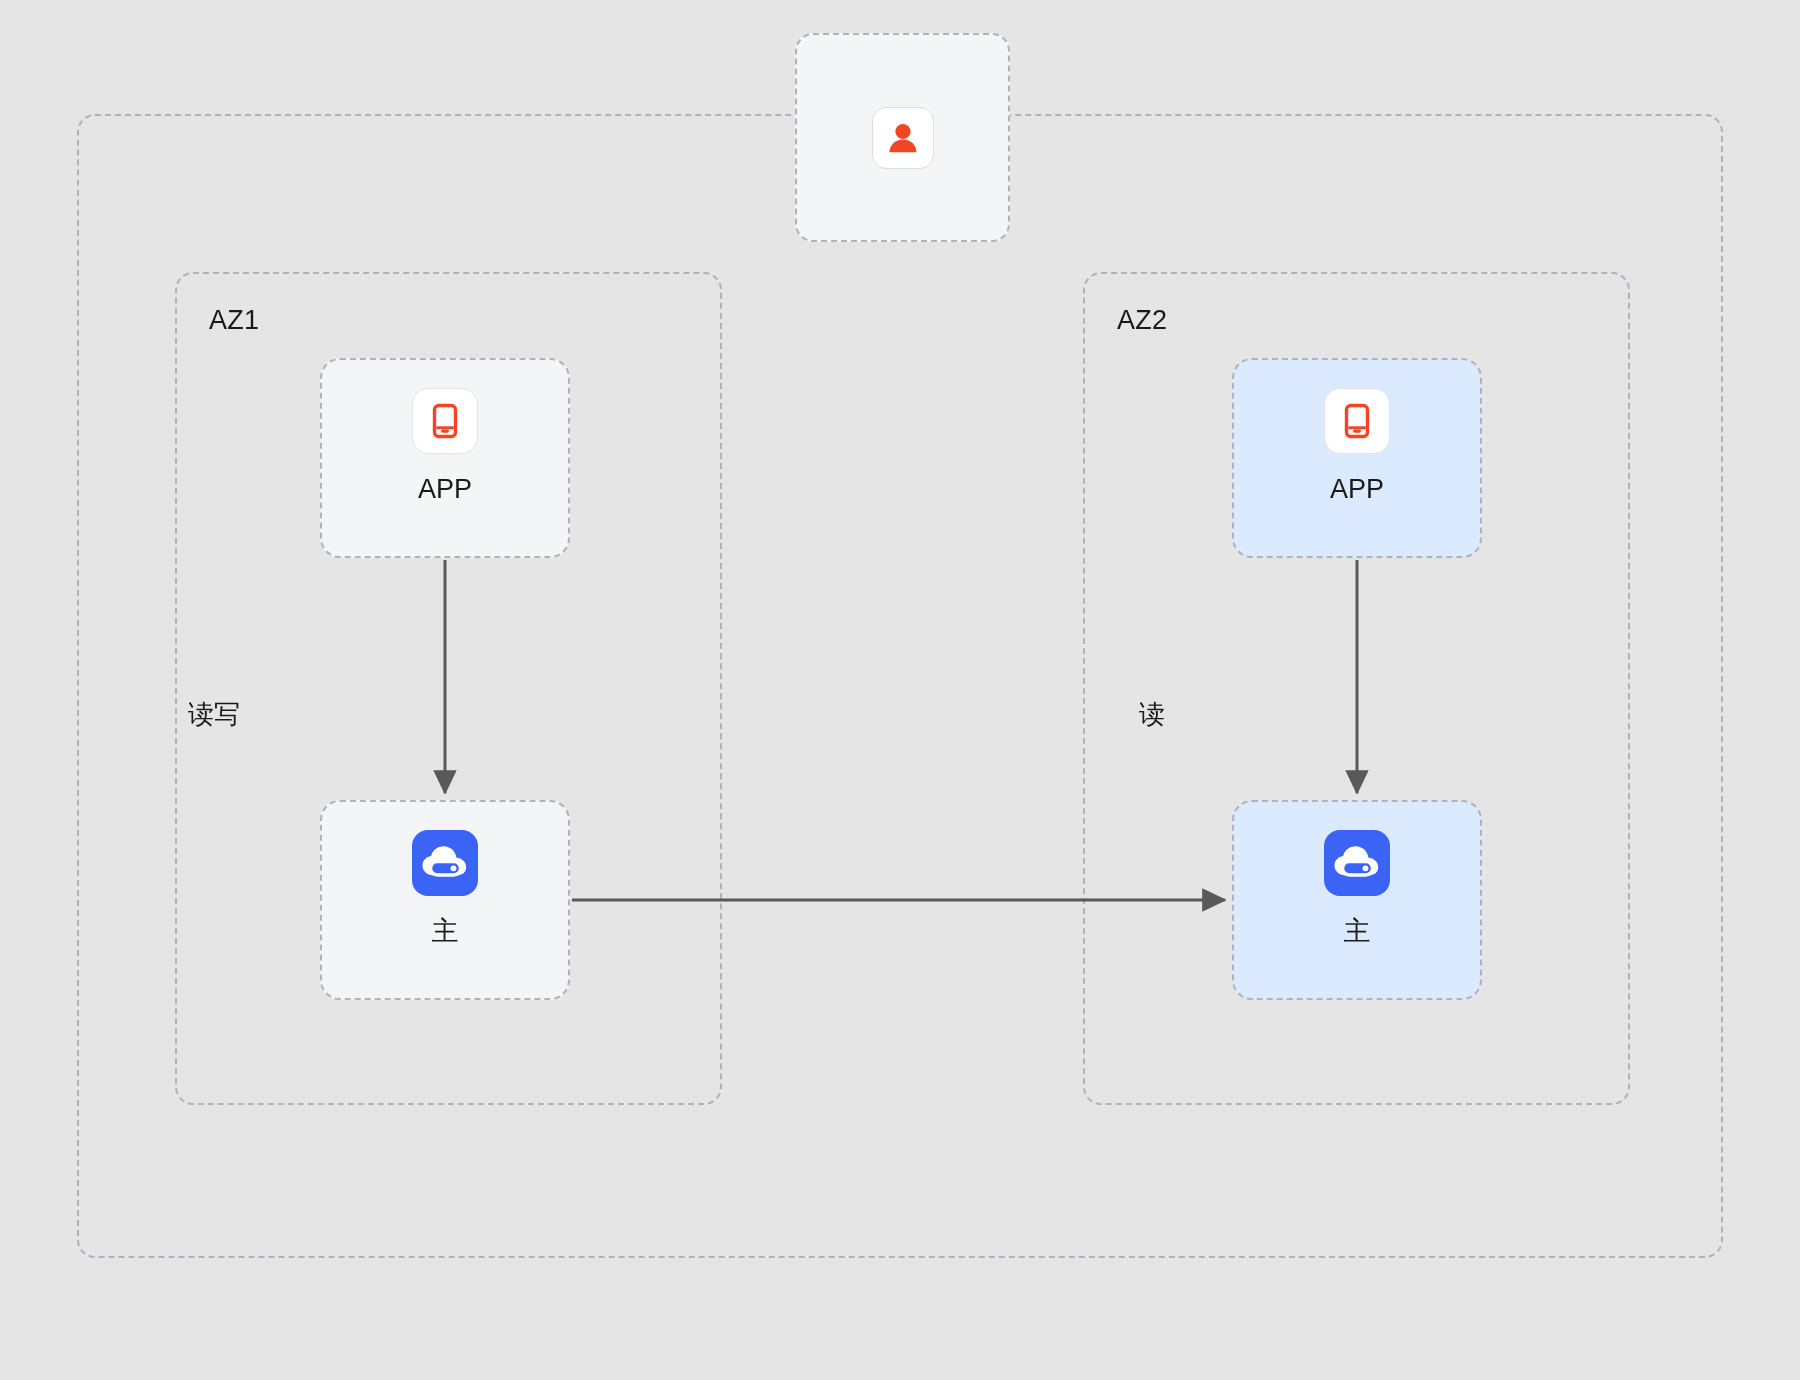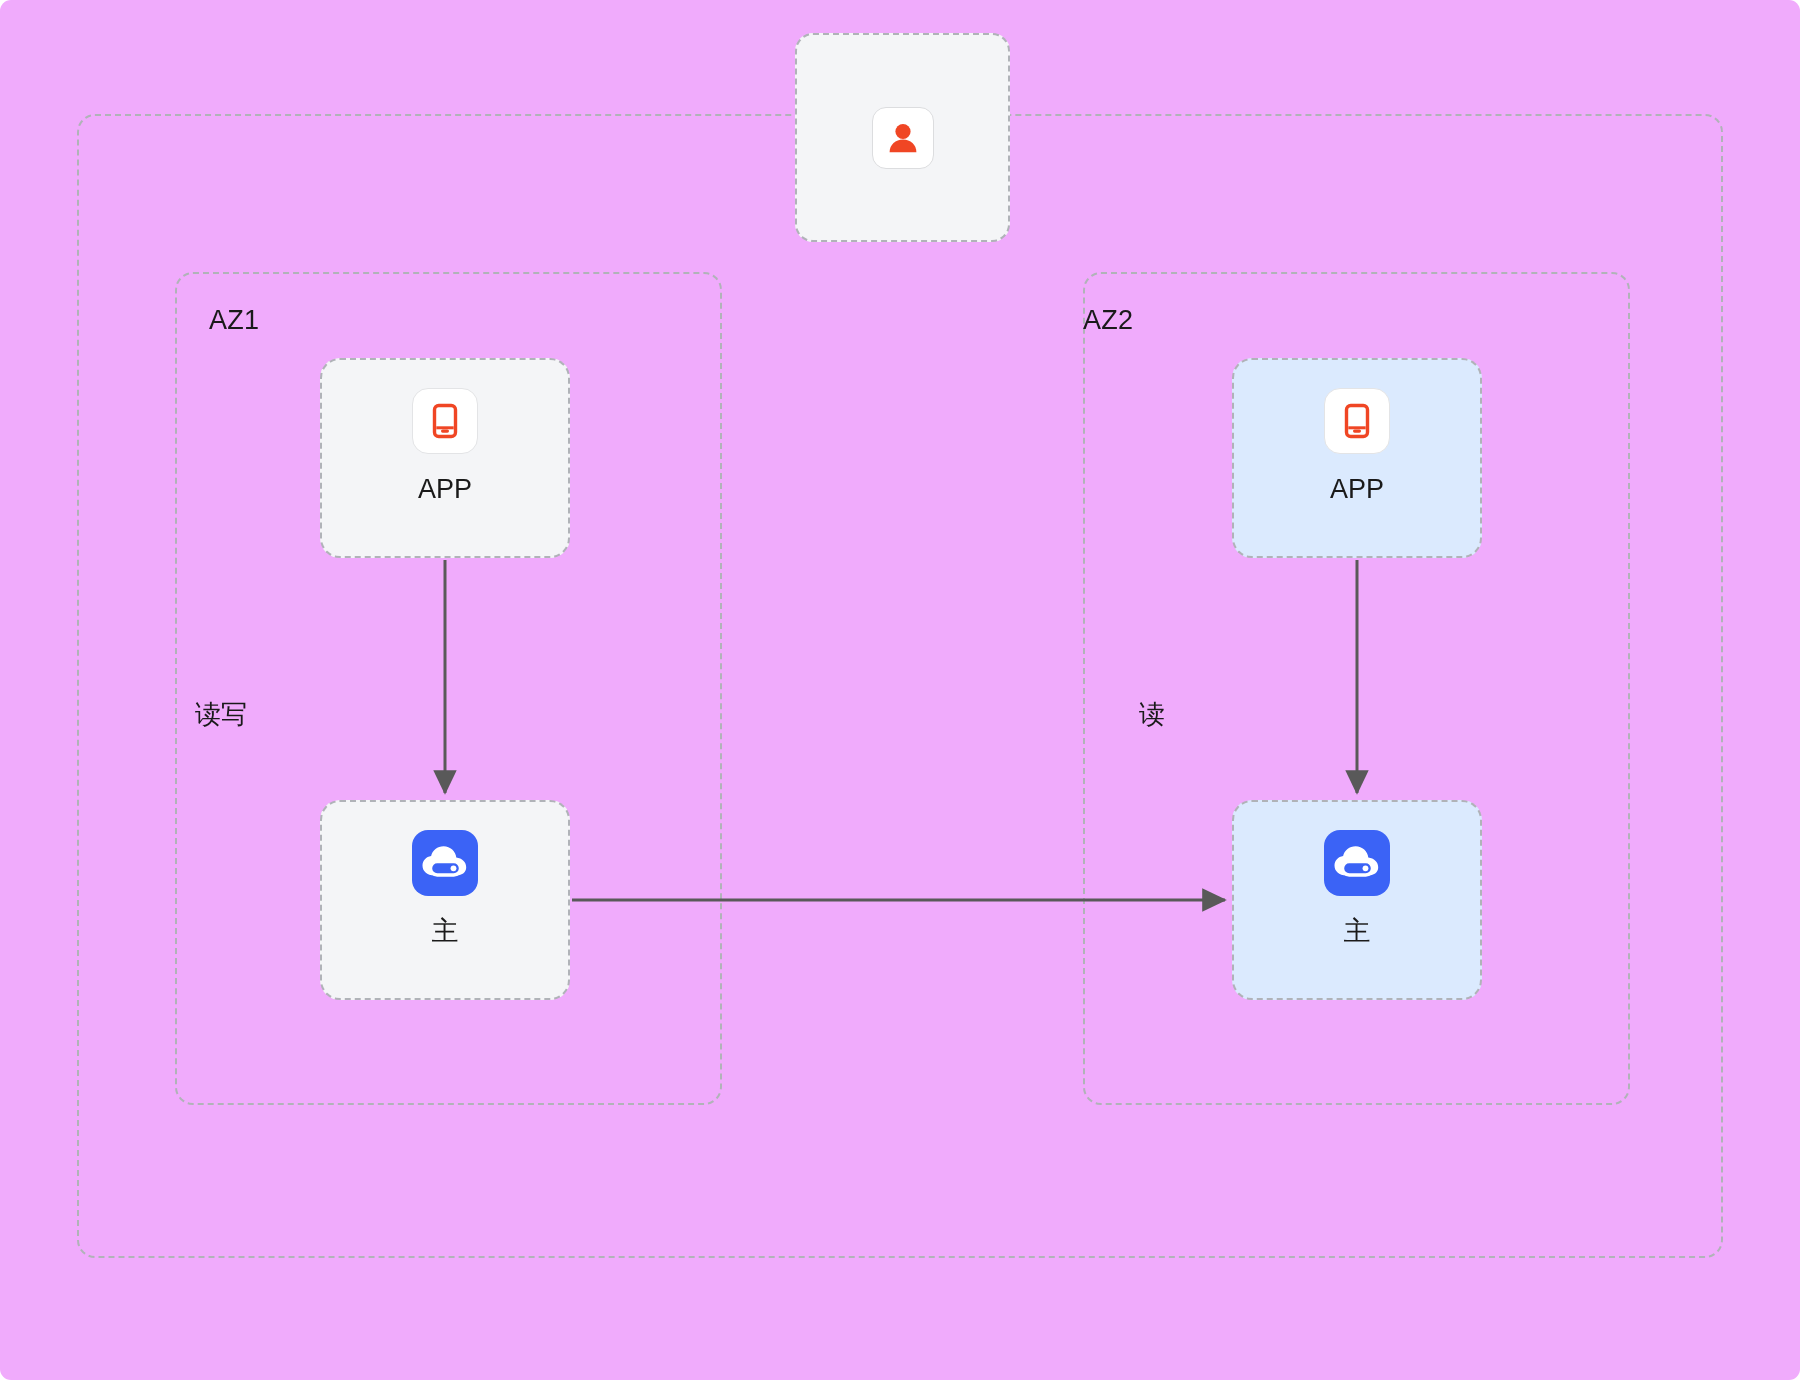--- a/index.html
+++ b/index.html
@@ -8,23 +8,22 @@
     background: #ffffff;
   }
   body {
     font-family: "Liberation Sans", "DejaVu Sans", sans-serif;
     -webkit-font-smoothing: antialiased;
   }
   #canvas {
     position: relative;
     width: 1800px;
     height: 1380px;
-    background: #f0abfc;
+    background: #e5e5e5;
     overflow: hidden;
-    border-radius: 11px;
   }
 
   
   .dashed-box {
     position: absolute;
     box-sizing: border-box;
     border: 2px dashed #b0b3b8;
     border-radius: 18px;
     background: transparent;
   }
@@ -176,24 +175,24 @@
                  C50.0 28.2 54.2 32.3 54.2 37.2
                  C54.2 42.5 49.8 45.5 43.4 45.5 Z" fill="#ffffff"></path>
         <rect x="18.5" y="31.5" width="30" height="13.5" rx="6.75" ry="6.75" fill="#3b63f6"></rect>
         <rect x="18.5" y="31.5" width="30" height="13.5" rx="6.75" ry="6.75" fill="none" stroke="#ffffff" stroke-width="3.4"></rect>
         <circle cx="41.5" cy="38.3" r="2.9" fill="#ffffff"></circle>
       </svg>
     </div>
     <div class="node-label">主</div>
   </div>
 
-  <div class="edge-label" style="left:195px; top:697px;">读写</div>
+  <div class="edge-label" style="left:188px; top:697px;">读写</div>
 
   <div class="dashed-box" style="left:1083px; top:272px; width:547px; height:833px;"></div>
-  <div class="zone-label" style="left:1083px; top:305px;">AZ2</div>
+  <div class="zone-label" style="left:1117px; top:305px;">AZ2</div>
 
   <div class="node blue" style="left:1232px; top:358px;">
     <div class="icon-tile">
       <svg width="40" height="40" viewBox="0 0 40 40">
         <rect x="9.5" y="4.5" width="21" height="31" rx="4.2" ry="4.2" fill="none" stroke="#f04624" stroke-width="3.4"></rect>
         <rect x="16" y="28.5" width="8" height="3.2" rx="1.6" ry="1.6" fill="#f04624"></rect>
         <path d="M11.3 26.8 H28.7" stroke="#f04624" stroke-width="3" fill="none"></path>
       </svg>
     </div>
     <div class="node-label">APP</div>

